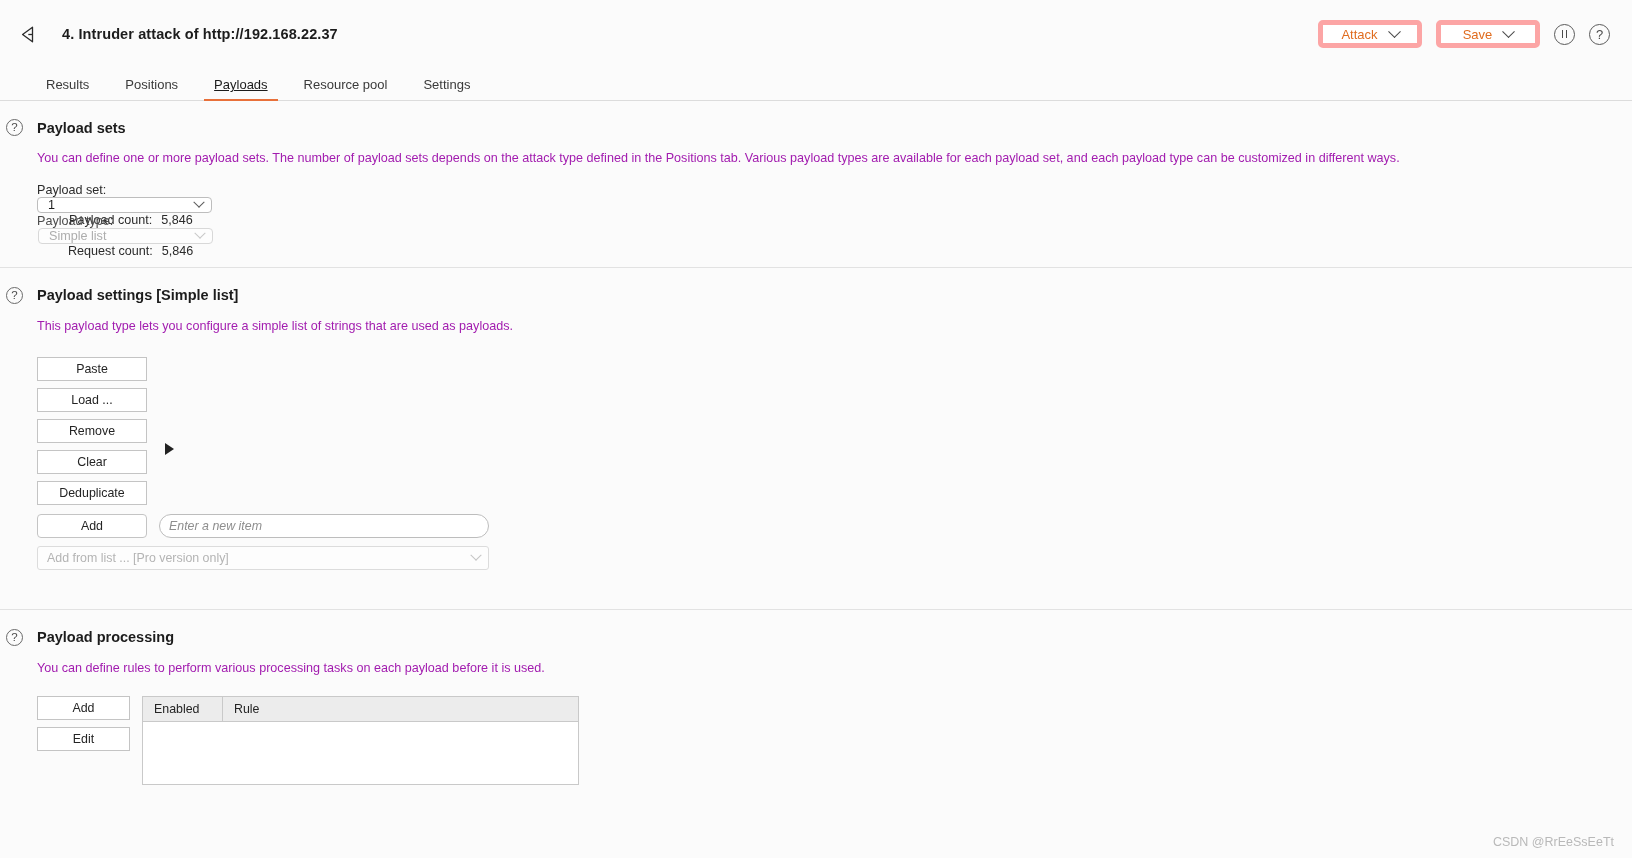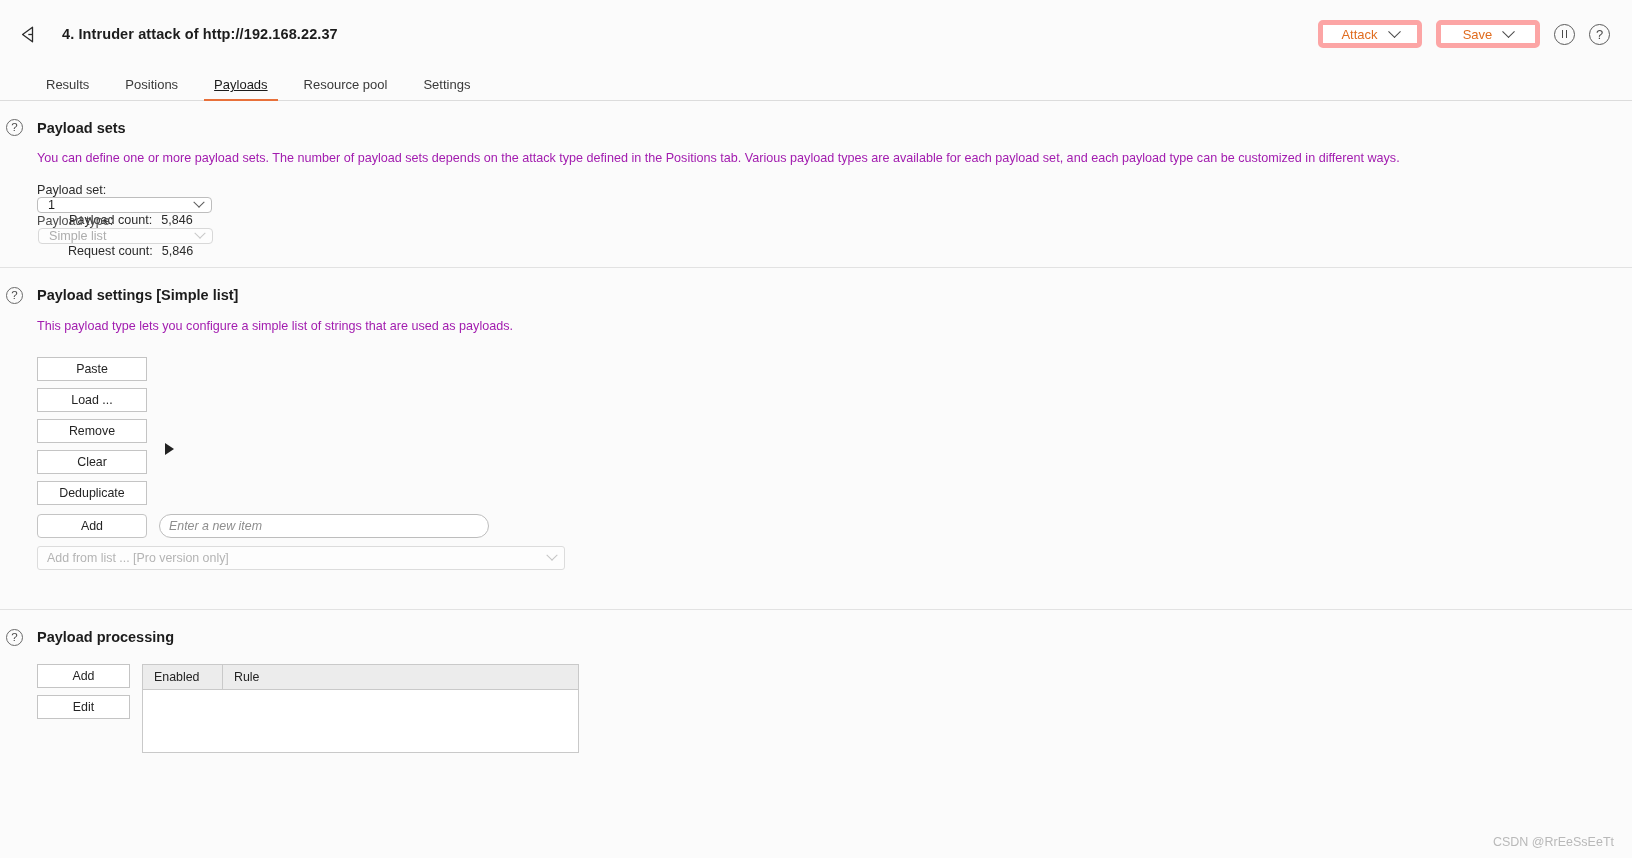--- a/index.html
+++ b/index.html
@@ -280,21 +280,21 @@
     padding: 0 9px;
     font-size: 12.4px;
     font-style: italic;
     color: #8e8e8e;
     font-family: "Liberation Sans", sans-serif;
     outline: none;
   }
   .add-input::placeholder { color:#8e8e8e; font-style: italic; opacity: 1; }
   .fromlist {
     margin-top: 8px;
-    width: 528px;
+    width: 452px;
     height: 24px;
     border: 1px solid #dcdcdc;
     border-radius: 3px;
     background: #fdfdfd;
     display: flex;
     align-items: center;
     padding: 0 8px 0 9px;
     font-size: 12.4px;
     color: #b4b4b4;
     cursor: default;
@@ -454,20 +454,21 @@
       </div>
     </div>
 
     <div class="hr" style="margin-top:39px;"></div>
 
     <div class="section" style="padding-top:19px;">
       <div class="sec-head">
         <div class="q-icon">?</div>
         <div class="sec-title">Payload processing</div>
       </div>
+      <div class="sec-desc" style="margin-top:13px;">You can define rules to perform various processing tasks on each payload before it is used.</div>
 
       <div class="proc-area" style="margin-top:18px;">
         <div class="proc-btncol">
           <div class="btn">Add</div>
           <div class="btn">Edit</div>
           <div class="btn" style="visibility:hidden;"></div>
         </div>
         <div class="proc-table">
           <div class="proc-thead">
             <div class="proc-th enabled-col">Enabled</div>

